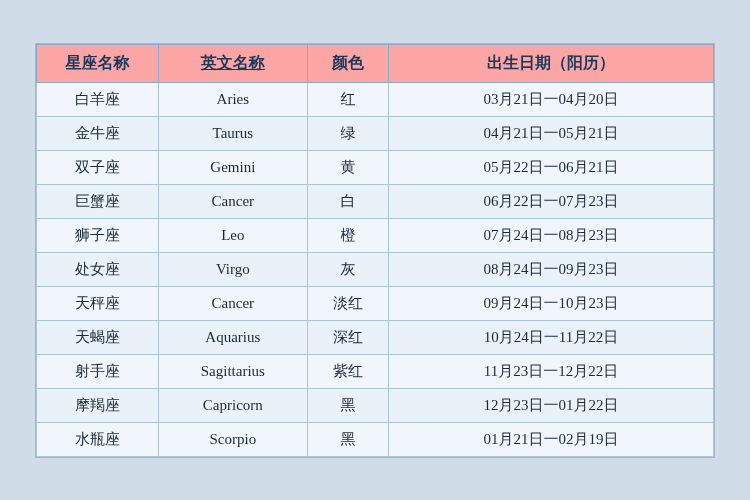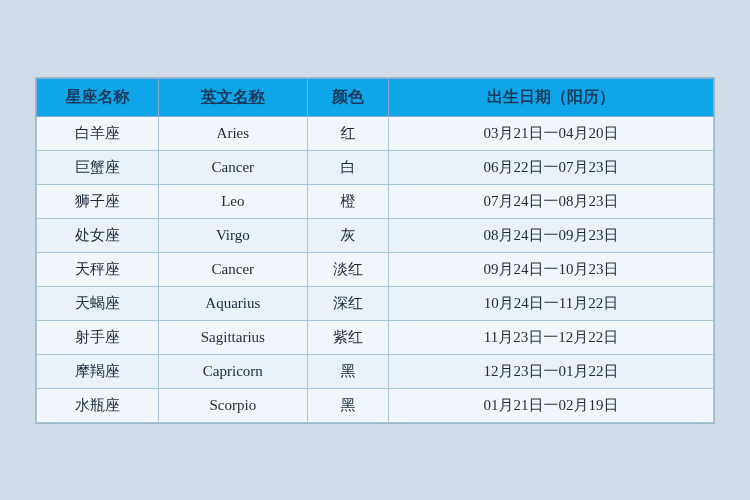--- a/index.html
+++ b/index.html
@@ -23,21 +23,21 @@
       border: 1px solid #a0b8cc;
       width: 680px;
     }
 
     table {
       width: 100%;
       border-collapse: collapse;
     }
 
     thead tr th {
-      background-color: #0ea5e9;
+      background-color: #fca5a5;
       border: 1px solid #88aacc;
       padding: 8px 12px;
       text-align: center;
       font-size: 16px;
       font-weight: bold;
       color: #1a3a5c;
     }
 
     tbody tr td {
       border: 1px solid #aac4d8;
@@ -69,20 +69,32 @@
         <th class="col-color">颜色</th>
         <th class="col-date">出生日期（阳历）</th>
       </tr>
     </thead>
     <tbody id="table-body">
     <tr>
           <td>白羊座</td>
           <td>Aries</td>
           <td>红</td>
           <td>03月21日一04月20日</td>
+        </tr>
+        <tr>
+          <td>金牛座</td>
+          <td>Taurus</td>
+          <td>绿</td>
+          <td>04月21日一05月21日</td>
+        </tr>
+        <tr>
+          <td>双子座</td>
+          <td>Gemini</td>
+          <td>黄</td>
+          <td>05月22日一06月21日</td>
         </tr>
         <tr>
           <td>巨蟹座</td>
           <td>Cancer</td>
           <td>白</td>
           <td>06月22日一07月23日</td>
         </tr>
         <tr>
           <td>狮子座</td>
           <td>Leo</td>

